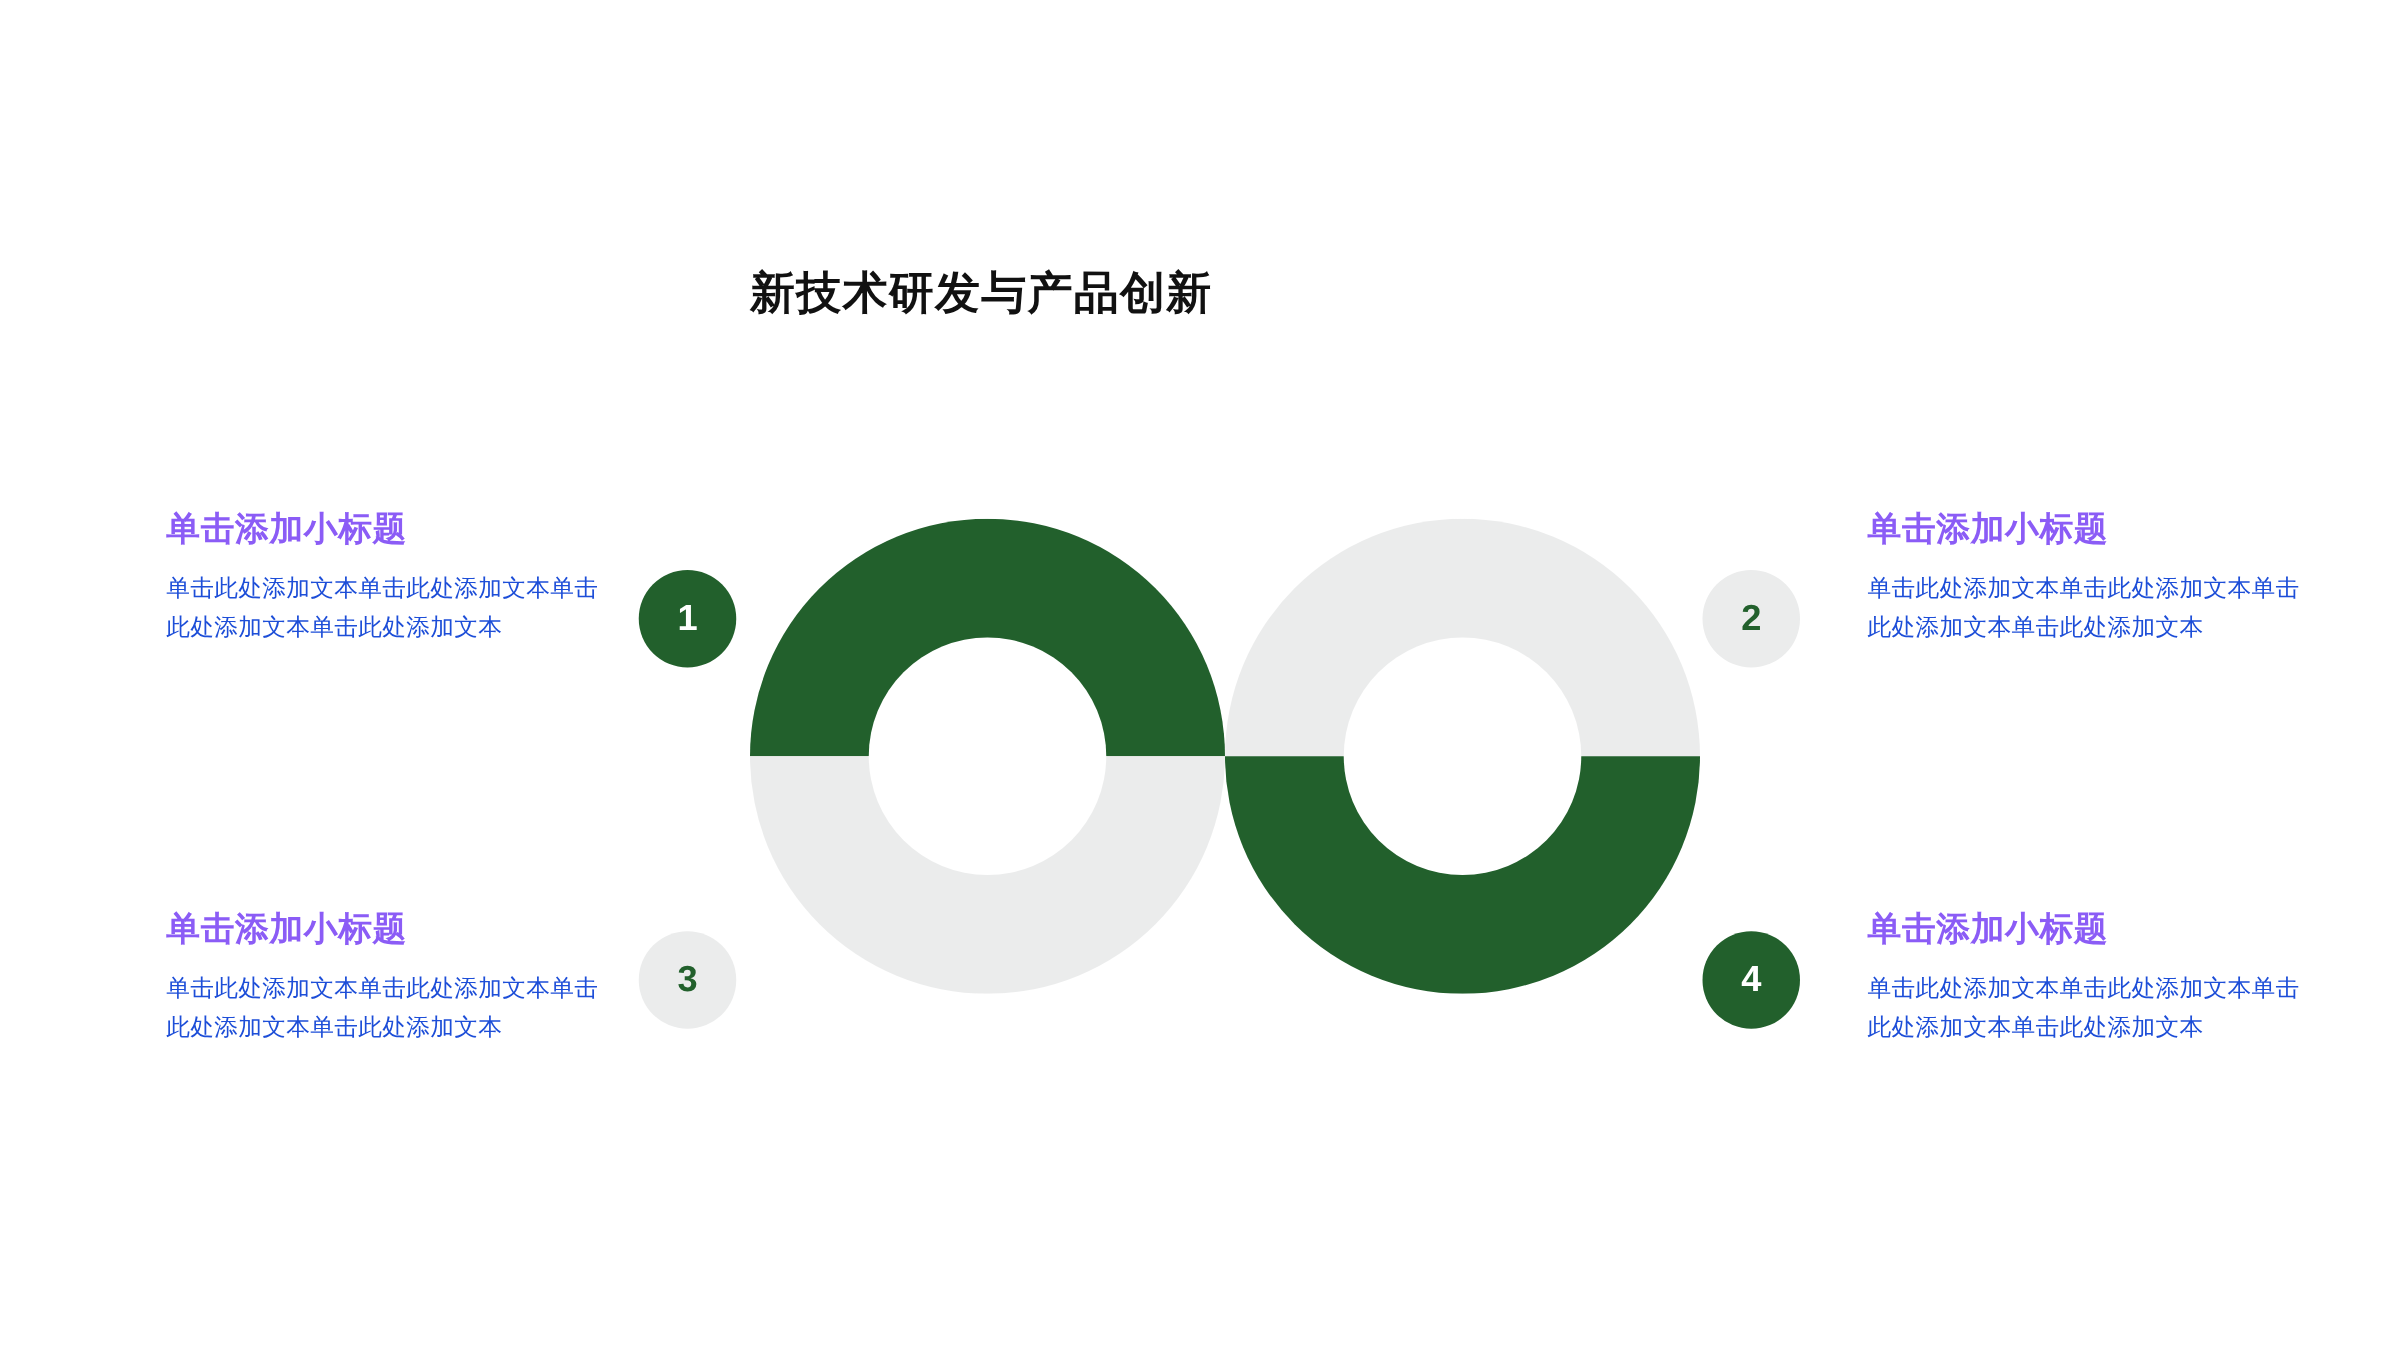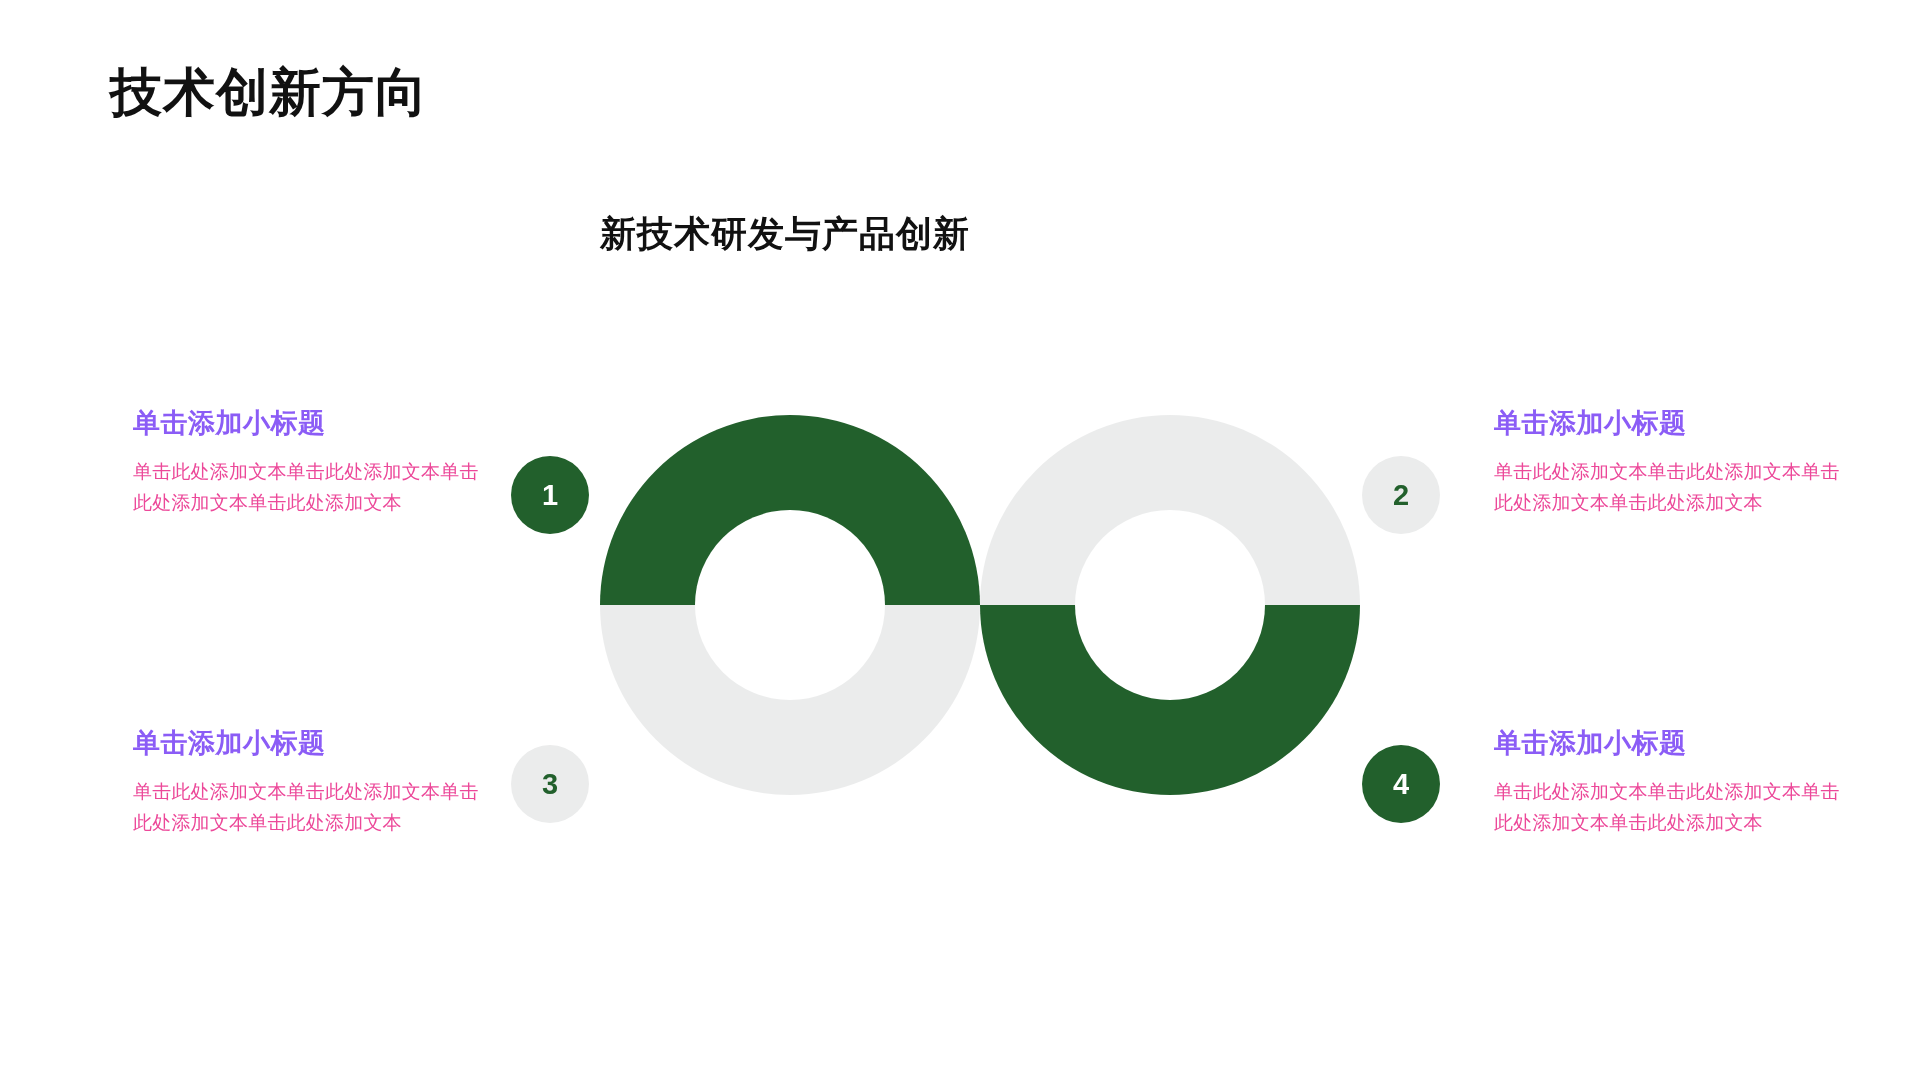--- a/index.html
+++ b/index.html
@@ -96,38 +96,37 @@
     font-size: 27px;
     font-weight: 700;
     color: #8b5cf6;
     margin: 0 0 16px 0;
     letter-spacing: 0.5px;
     white-space: nowrap;
   }
   .item-body {
     font-size: 19px;
     line-height: 1.62;
-    color: #ec4899;
+    color: #1d4ed8;
     margin: 0;
     letter-spacing: 0.2px;
   }
   .item.left  { left: 133px; text-align: left; }
   .item.right { left: 1494px; text-align: left; }
 
   .item-1 { top: 405px; }
   .item-2 { top: 405px; }
   .item-3 { top: 725px; }
   .item-4 { top: 725px; }
 </style>
 </head>
 <body>
 
 <div class="slide">
 
-  <div class="page-title">技术创新方向</div>
 
   <div class="section-subtitle">新技术研发与产品创新</div>
 
   <div class="graphic">
     <svg viewBox="0 0 760 380" xmlns="http://www.w3.org/2000/svg">
       <defs>
 
         <mask id="leftRingMask">
           <rect x="0" y="0" width="760" height="380" fill="black"></rect>
           <circle cx="190" cy="190" r="190" fill="white"></circle>

